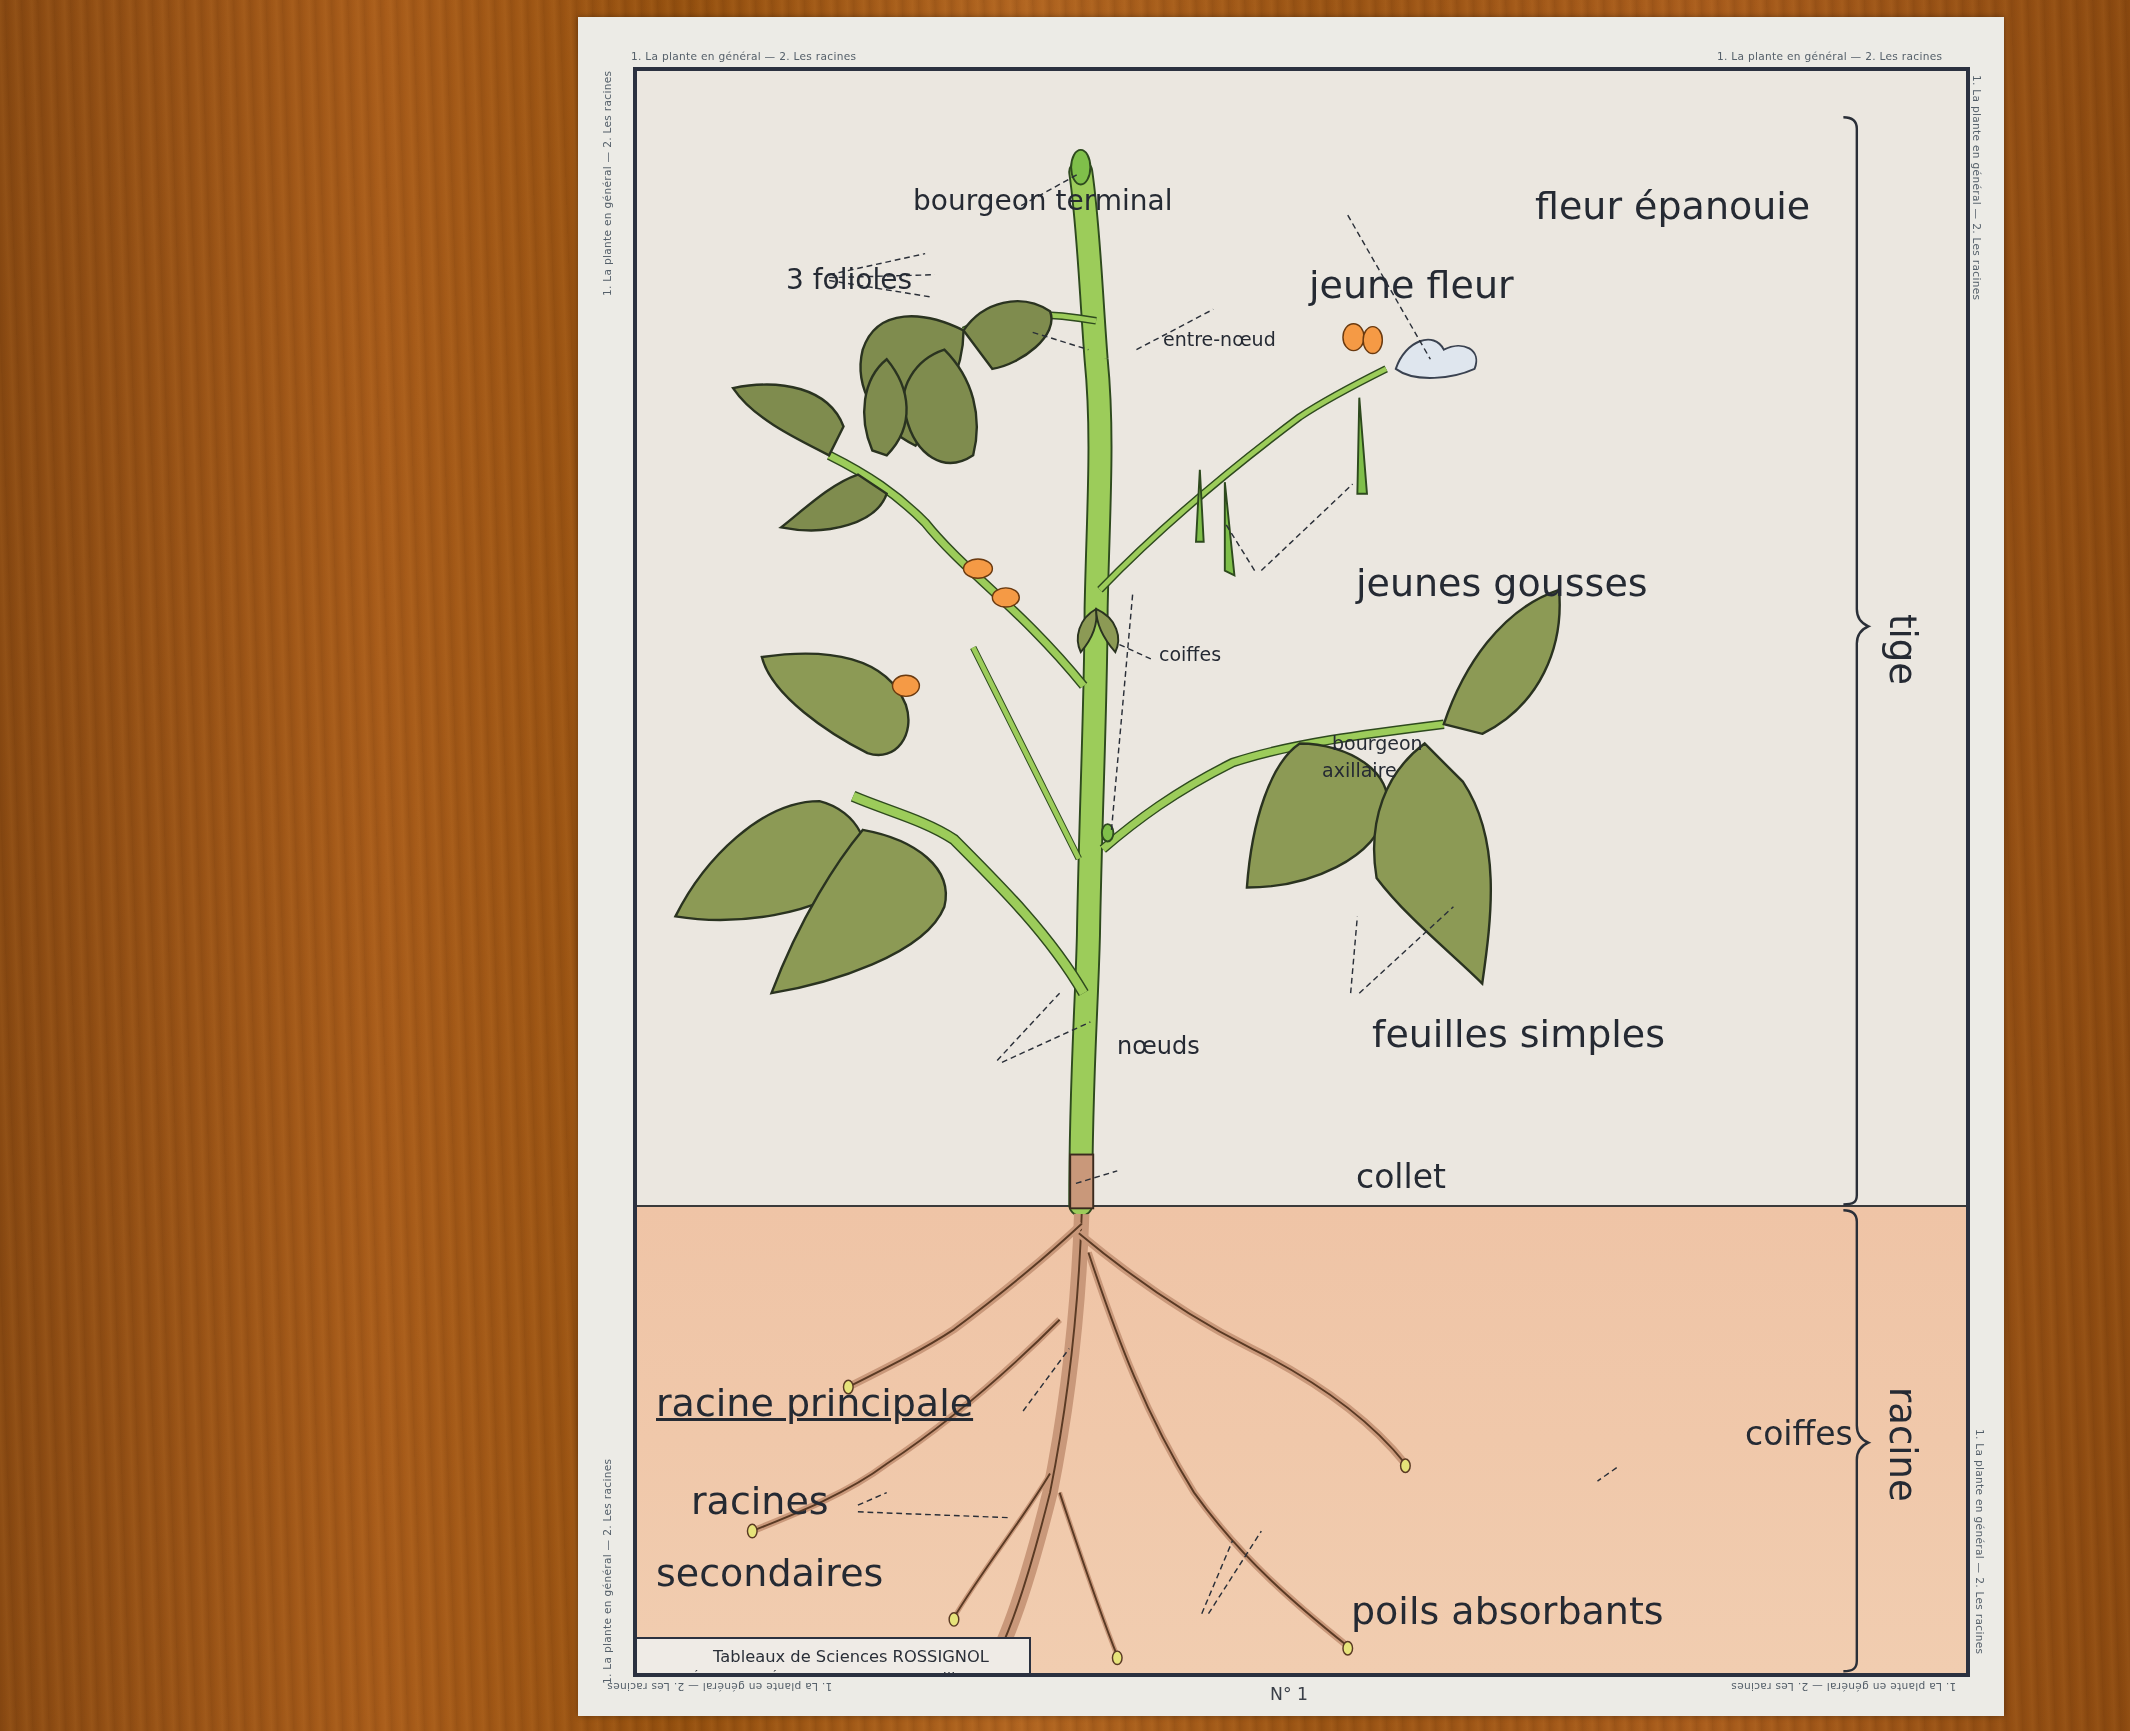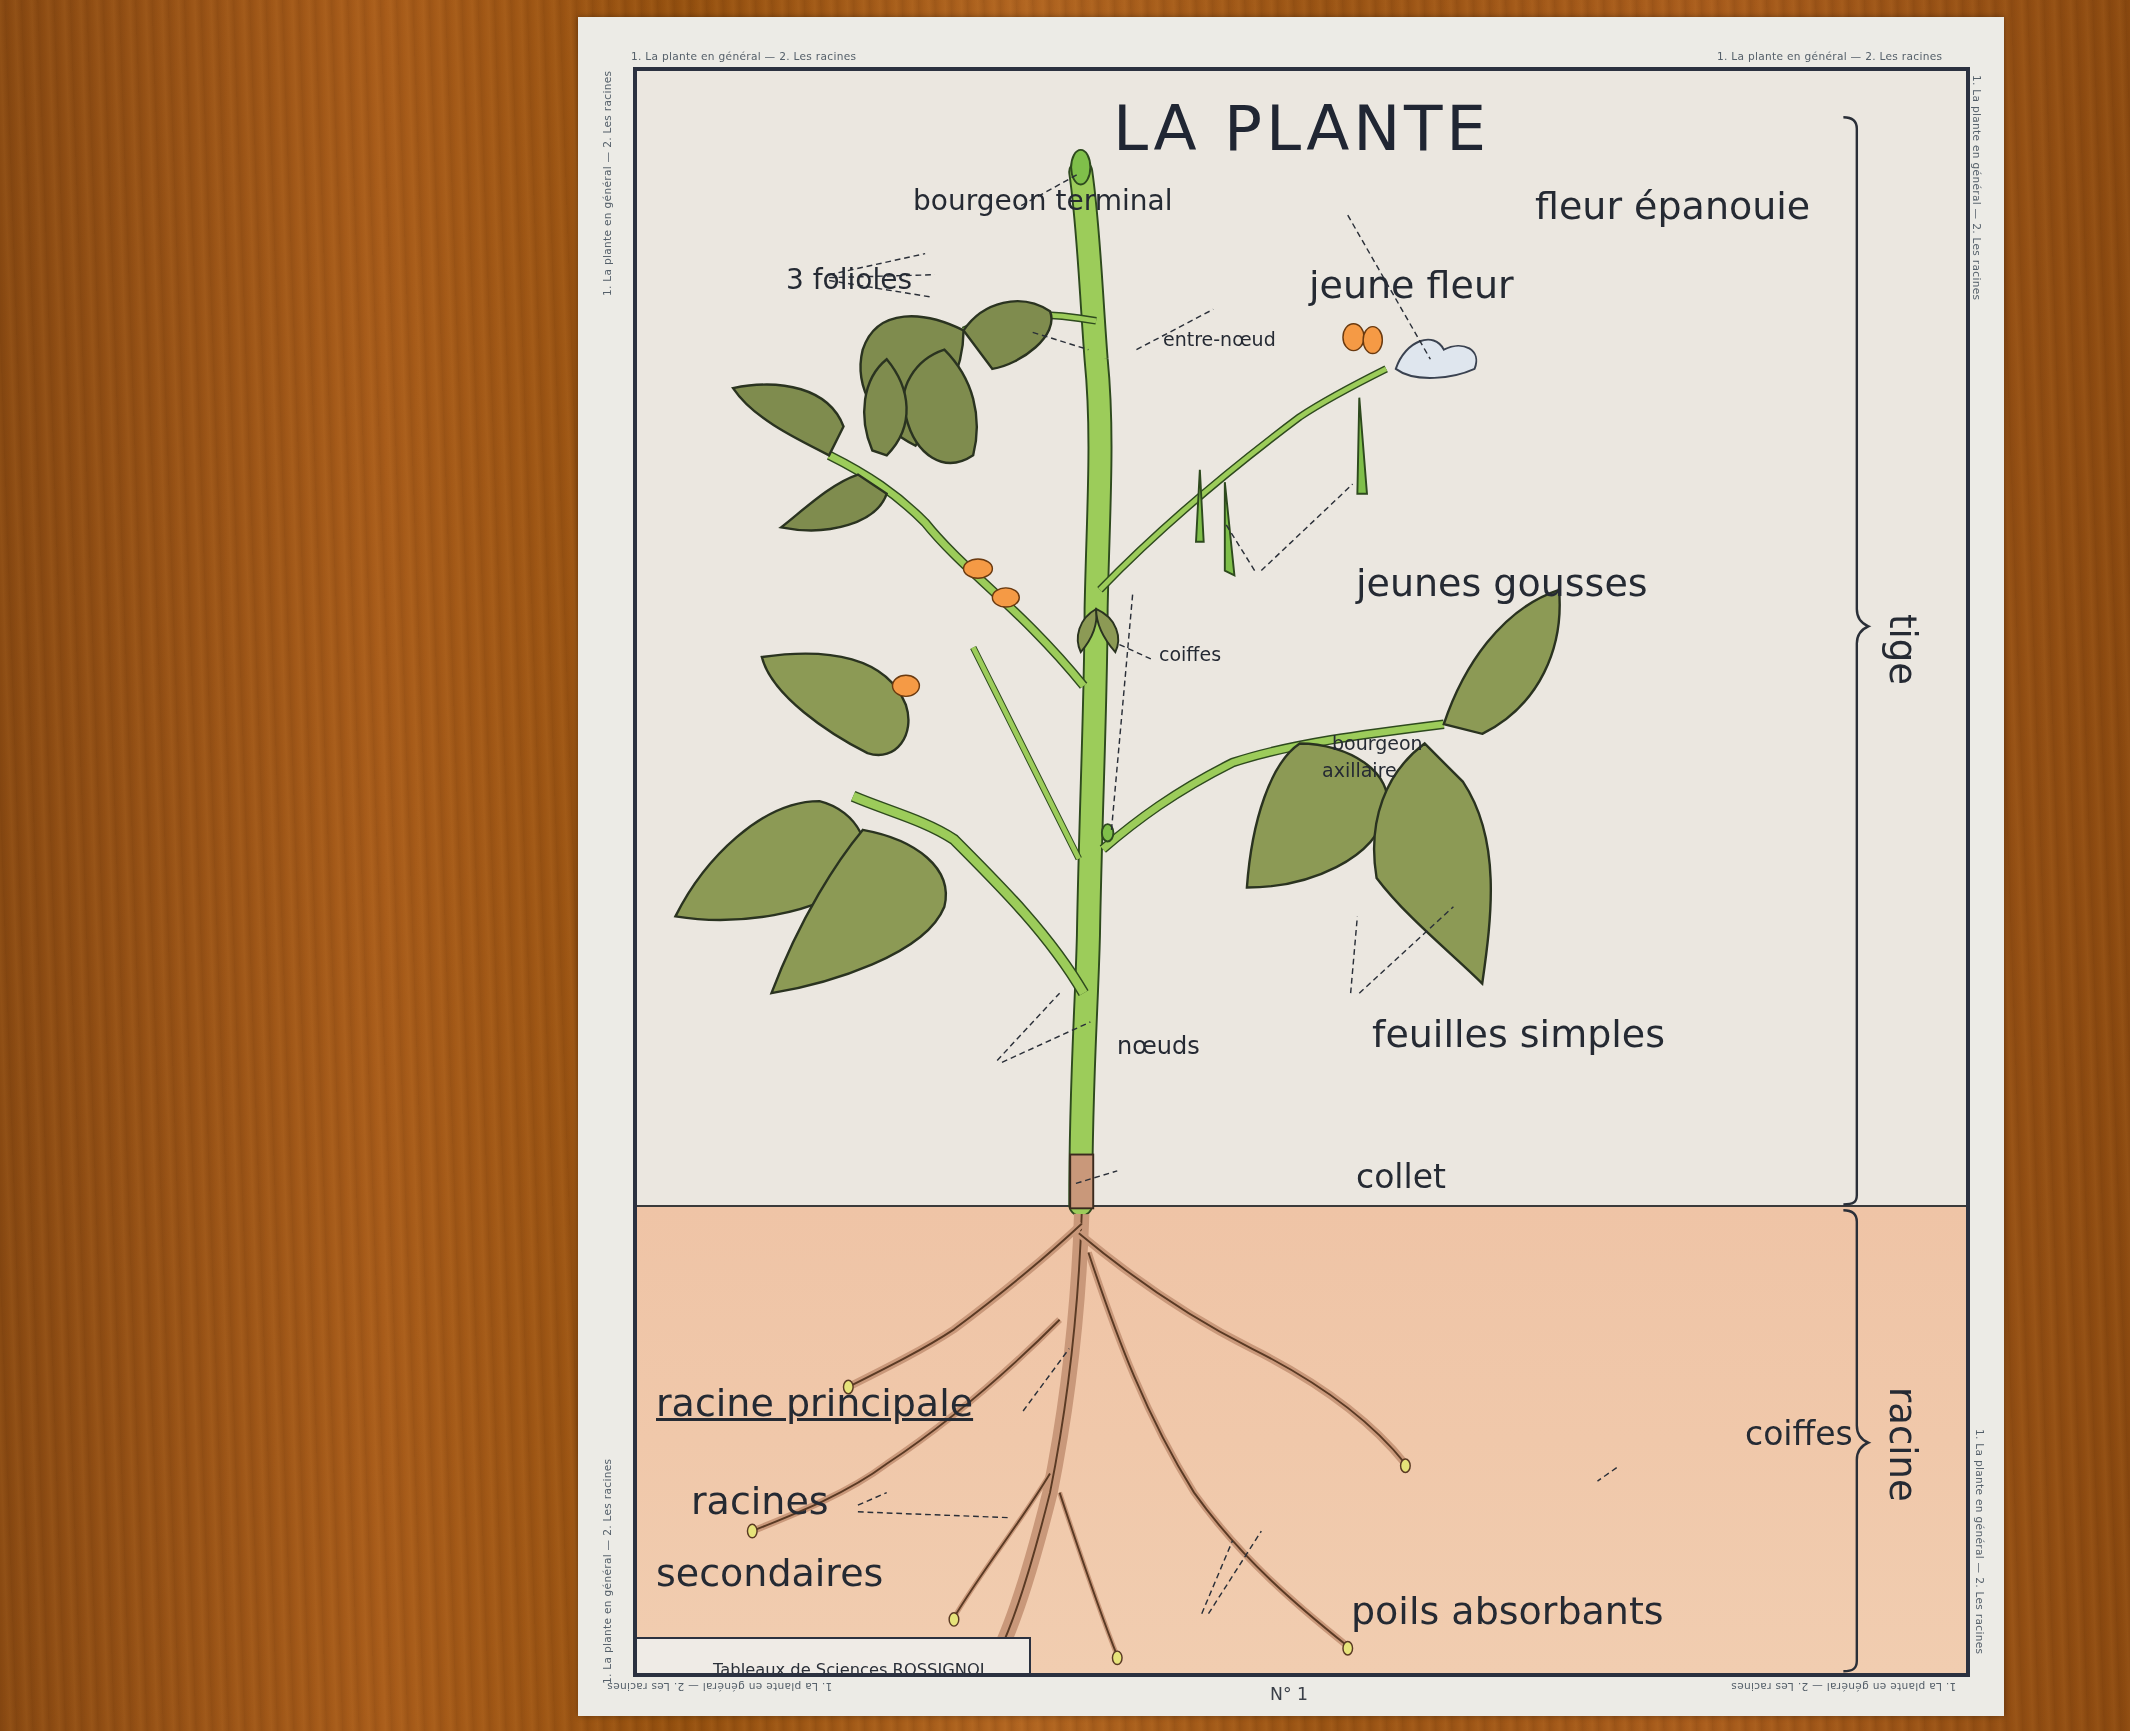--- a/index.html
+++ b/index.html
@@ -40,21 +40,21 @@
   .lbl-lg { font-size:38px; }
   .brace-label {
     position:absolute; font-size:37px; color:#252a33;
     transform-origin: left top; transform: rotate(90deg);
   }
   .credit {
     position:absolute; left:0; top:1566px; width:392px; height:46px;
     border-top:2.9px solid #2b3140; border-right:2.9px solid #2b3140;
     background:#efebe6; text-align:center; color:#2a2f38;
   }
-  .credit .l1 { font-size:16.3px; margin-top:21px;padding-left:36px; }
+  .credit .l1 { font-size:16.3px; margin-top:8px;padding-left:36px; }
   .credit .l2 { font-size:14.4px; margin-top:3.8px; letter-spacing:0.3px; }
   .credit .l2 small { font-size:10.6px; }
   .number { position:absolute; left:692px; top:1667px; font-size:17.3px; color:#3a3f48; }
   svg.plant { position:absolute; left:0; top:0; }
 </style>
 </head>
 <body>
 
 <div class="wood-grain"></div>
 
@@ -67,21 +67,20 @@
   <div class="margin-text" style="left:1405px; top:58px; transform:rotate(90deg); transform-origin:left top;">1. La plante en général — 2. Les racines</div>
   <div class="margin-text" style="left:1408px; top:1412px; transform:rotate(90deg); transform-origin:left top;">1. La plante en général — 2. Les racines</div>
   <div class="margin-text" style="left:29px; top:1664px; transform:rotate(180deg);">1. La plante en général — 2. Les racines</div>
   <div class="margin-text" style="left:1153px; top:1664px; transform:rotate(180deg);">1. La plante en général — 2. Les racines</div>
 
   <div class="number">N° 1</div>
 
   <div class="frame">
     <div class="soil"></div>
 
-    <div class="title">LA PLANTE</div>
 
     <svg class="plant" width="1337" height="1610" viewBox="0 0 1392 1676">
       <defs>
         <g id="leafShape">
           <path d="M0,0 C-60,-20 -120,-90 -100,-160 C-80,-220 -10,-230 20,-200 C50,-230 120,-200 110,-130 C100,-70 40,-20 0,0 Z"></path>
         </g>
       </defs>
 
       <path d="M462,1180 C462,1050 468,980 470,900 C472,780 478,650 478,560 C480,460 486,380 478,300 C472,220 470,160 462,105" stroke="#2e4a1e" stroke-width="26" fill="none" stroke-linecap="round"></path>
       <path d="M462,1180 C462,1050 468,980 470,900 C472,780 478,650 478,560 C480,460 486,380 478,300 C472,220 470,160 462,105" stroke="#9ccc5a" stroke-width="22" fill="none" stroke-linecap="round"></path>

